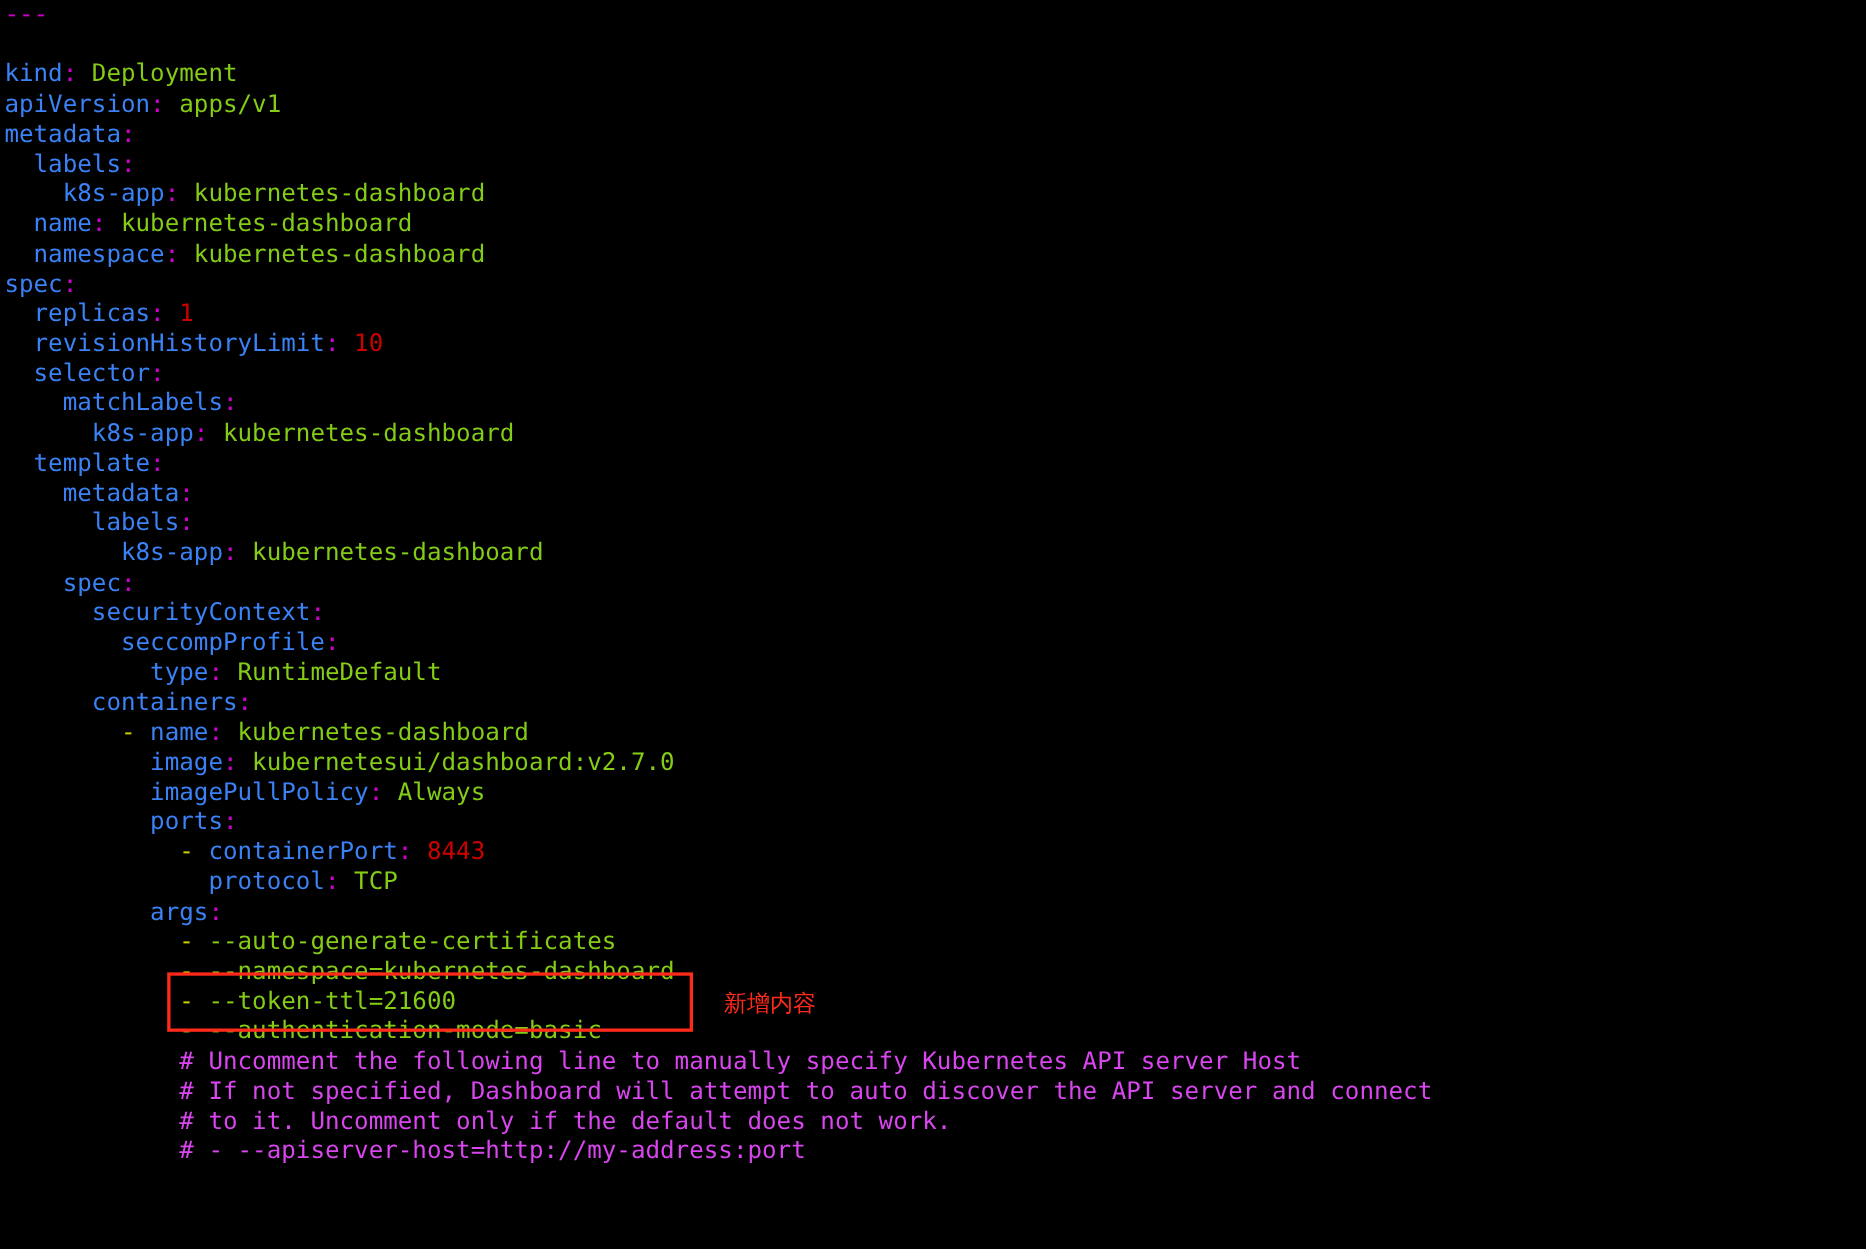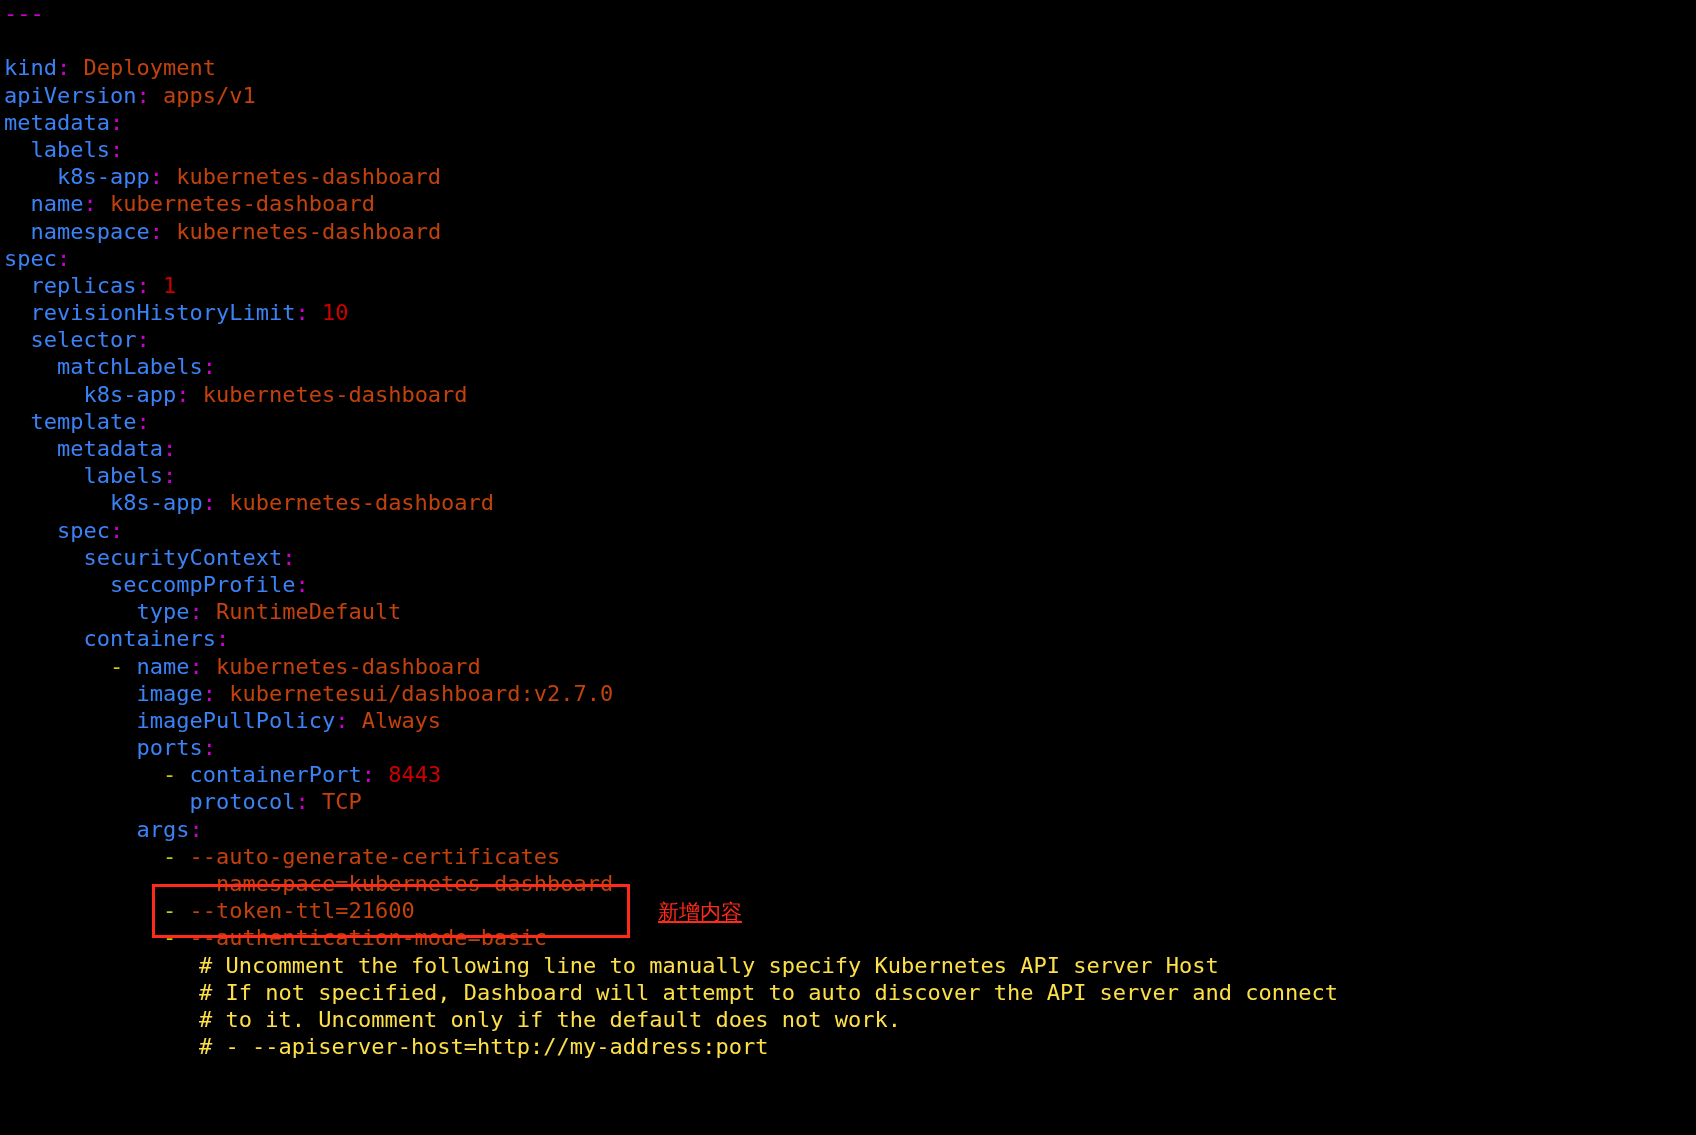--- a/index.html
+++ b/index.html
@@ -29,25 +29,25 @@
     line-height: 27.2px;
     white-space: pre;
     letter-spacing: 0px;
   }
   .line {
     height: 27.2px;
     white-space: pre;
   }
   .k   { color: #3b82f6; }        
   .c   { color: #cd00cd; }        
-  .v   { color: #c2410c; }        
+  .v   { color: #84cc16; }        
   .n   { color: #cd0000; }        
   .d   { color: #cdcd00; }        
   .doc { color: #cd00cd; }        
-  .cm  { color: #fde047; margin-left: 36px; }        
+  .cm  { color: #d946ef; }        
 
   
   #highlight-box {
     position: absolute;
     left: 152px;
     top: 884px;
     width: 478px;
     height: 54px;
     border: 3px solid #ff2a1a;
     box-sizing: border-box;
@@ -55,21 +55,20 @@
   }
   #annotation-label {
     position: absolute;
     left: 658px;
     top: 899px;
     color: #ff2a1a;
     font-family: "DejaVu Sans", "Liberation Sans", sans-serif;
     font-size: 21px;
     line-height: 27px;
     white-space: pre;
-    text-decoration: underline;
   }
 </style>
 </head>
 <body>
 
 <div id="terminal">
 
   <div class="code" id="code-body"><div class="line"><span class="doc">---</span></div><div class="line">&nbsp;</div><div class="line"><span class="k">kind</span><span class="c">:</span> <span class="v">Deployment</span></div><div class="line"><span class="k">apiVersion</span><span class="c">:</span> <span class="v">apps/v1</span></div><div class="line"><span class="k">metadata</span><span class="c">:</span></div><div class="line">  <span class="k">labels</span><span class="c">:</span></div><div class="line">    <span class="k">k8s-app</span><span class="c">:</span> <span class="v">kubernetes-dashboard</span></div><div class="line">  <span class="k">name</span><span class="c">:</span> <span class="v">kubernetes-dashboard</span></div><div class="line">  <span class="k">namespace</span><span class="c">:</span> <span class="v">kubernetes-dashboard</span></div><div class="line"><span class="k">spec</span><span class="c">:</span></div><div class="line">  <span class="k">replicas</span><span class="c">:</span> <span class="n">1</span></div><div class="line">  <span class="k">revisionHistoryLimit</span><span class="c">:</span> <span class="n">10</span></div><div class="line">  <span class="k">selector</span><span class="c">:</span></div><div class="line">    <span class="k">matchLabels</span><span class="c">:</span></div><div class="line">      <span class="k">k8s-app</span><span class="c">:</span> <span class="v">kubernetes-dashboard</span></div><div class="line">  <span class="k">template</span><span class="c">:</span></div><div class="line">    <span class="k">metadata</span><span class="c">:</span></div><div class="line">      <span class="k">labels</span><span class="c">:</span></div><div class="line">        <span class="k">k8s-app</span><span class="c">:</span> <span class="v">kubernetes-dashboard</span></div><div class="line">    <span class="k">spec</span><span class="c">:</span></div><div class="line">      <span class="k">securityContext</span><span class="c">:</span></div><div class="line">        <span class="k">seccompProfile</span><span class="c">:</span></div><div class="line">          <span class="k">type</span><span class="c">:</span> <span class="v">RuntimeDefault</span></div><div class="line">      <span class="k">containers</span><span class="c">:</span></div><div class="line">        <span class="d">-</span> <span class="k">name</span><span class="c">:</span> <span class="v">kubernetes-dashboard</span></div><div class="line">          <span class="k">image</span><span class="c">:</span> <span class="v">kubernetesui/dashboard:v2.7.0</span></div><div class="line">          <span class="k">imagePullPolicy</span><span class="c">:</span> <span class="v">Always</span></div><div class="line">          <span class="k">ports</span><span class="c">:</span></div><div class="line">            <span class="d">-</span> <span class="k">containerPort</span><span class="c">:</span> <span class="n">8443</span></div><div class="line">              <span class="k">protocol</span><span class="c">:</span> <span class="v">TCP</span></div><div class="line">          <span class="k">args</span><span class="c">:</span></div><div class="line">            <span class="d">-</span> <span class="v">--auto-generate-certificates</span></div><div class="line">            <span class="d">-</span> <span class="v">--namespace=kubernetes-dashboard</span></div><div class="line">            <span class="d">-</span> <span class="v">--token-ttl=21600</span></div><div class="line">            <span class="d">-</span> <span class="v">--authentication-mode=basic</span></div><div class="line">            <span class="cm"># Uncomment the following line to manually specify Kubernetes API server Host</span></div><div class="line">            <span class="cm"># If not specified, Dashboard will attempt to auto discover the API server and connect</span></div><div class="line">            <span class="cm"># to it. Uncomment only if the default does not work.</span></div><div class="line">            <span class="cm"># - --apiserver-host=http://my-address:port</span></div></div>
 
   <div id="highlight-box" style="border-color: rgb(255, 42, 26);"></div>

